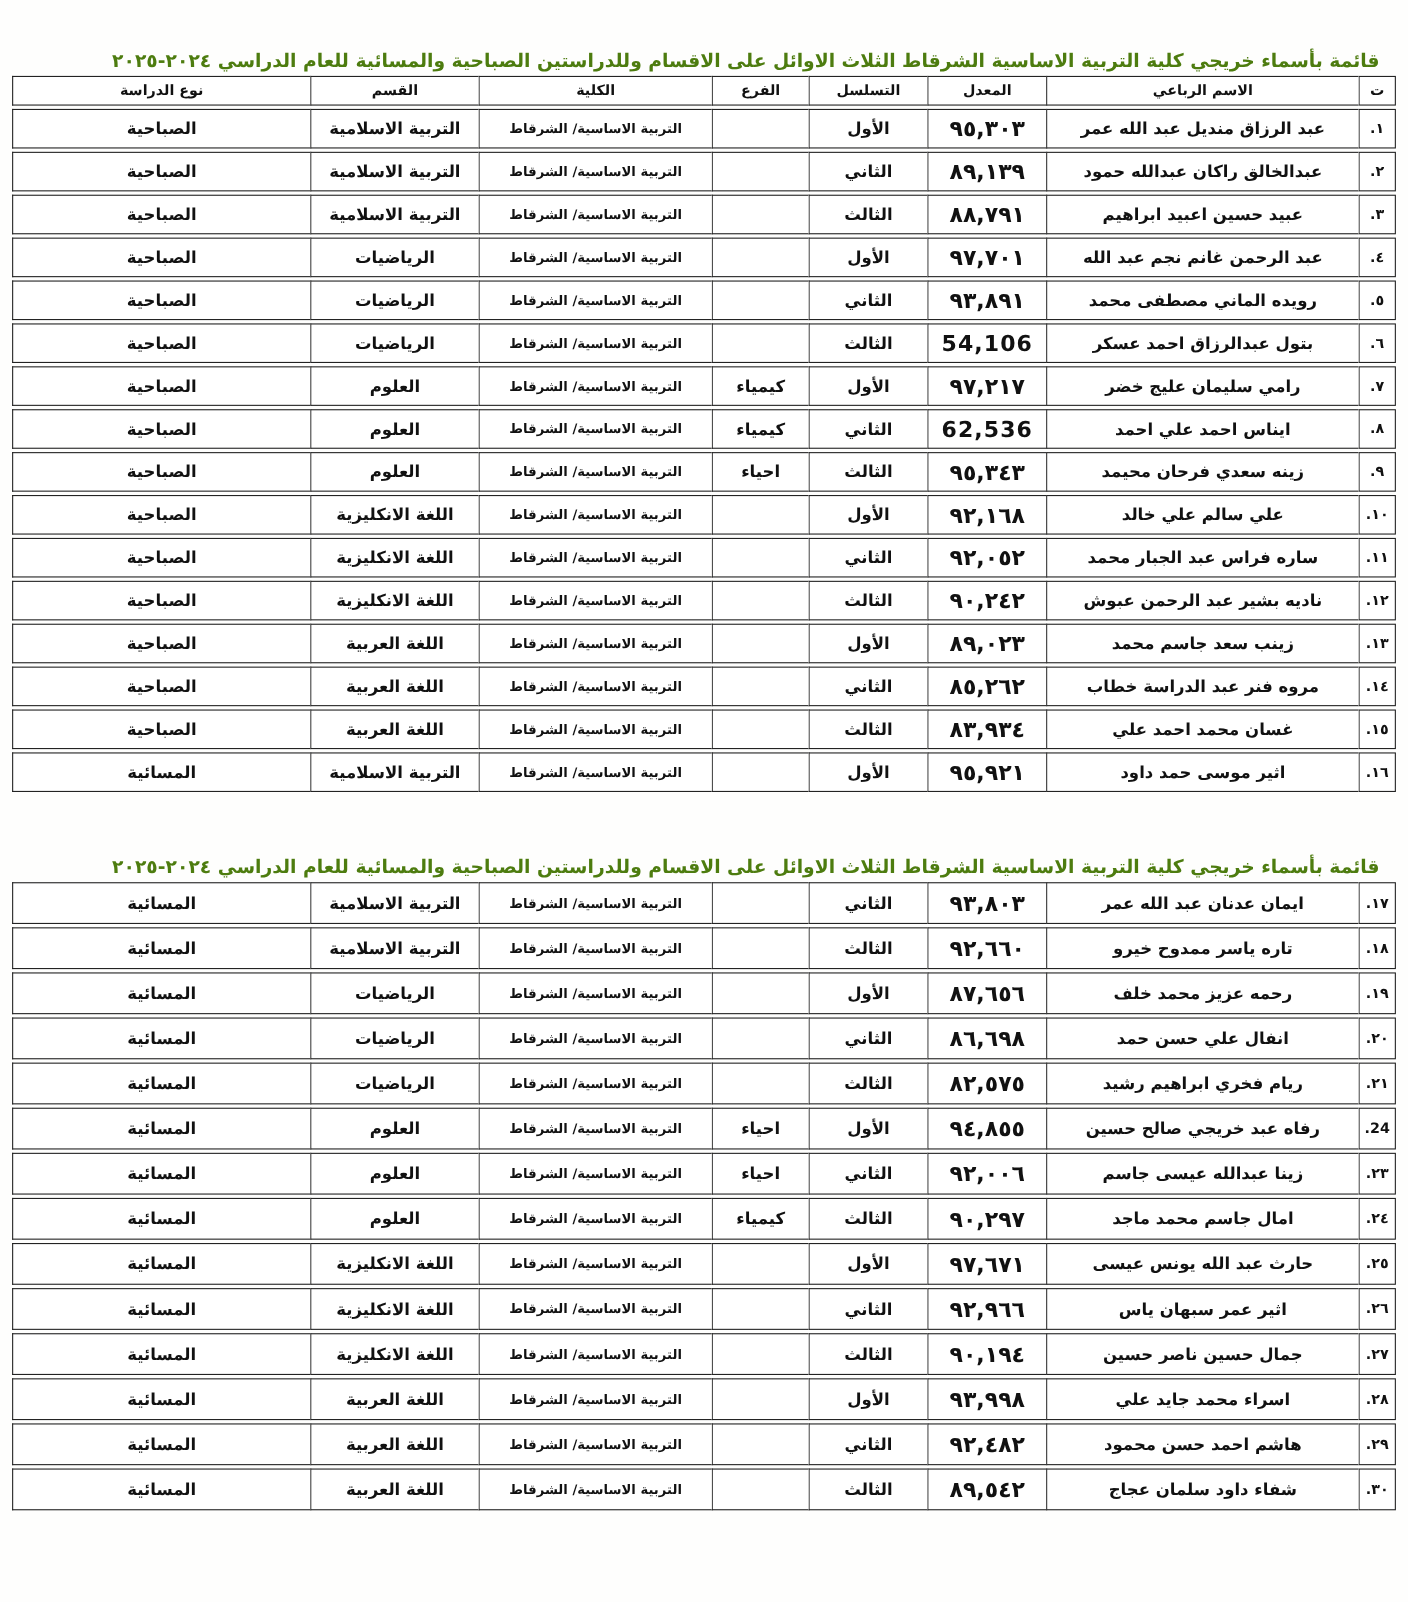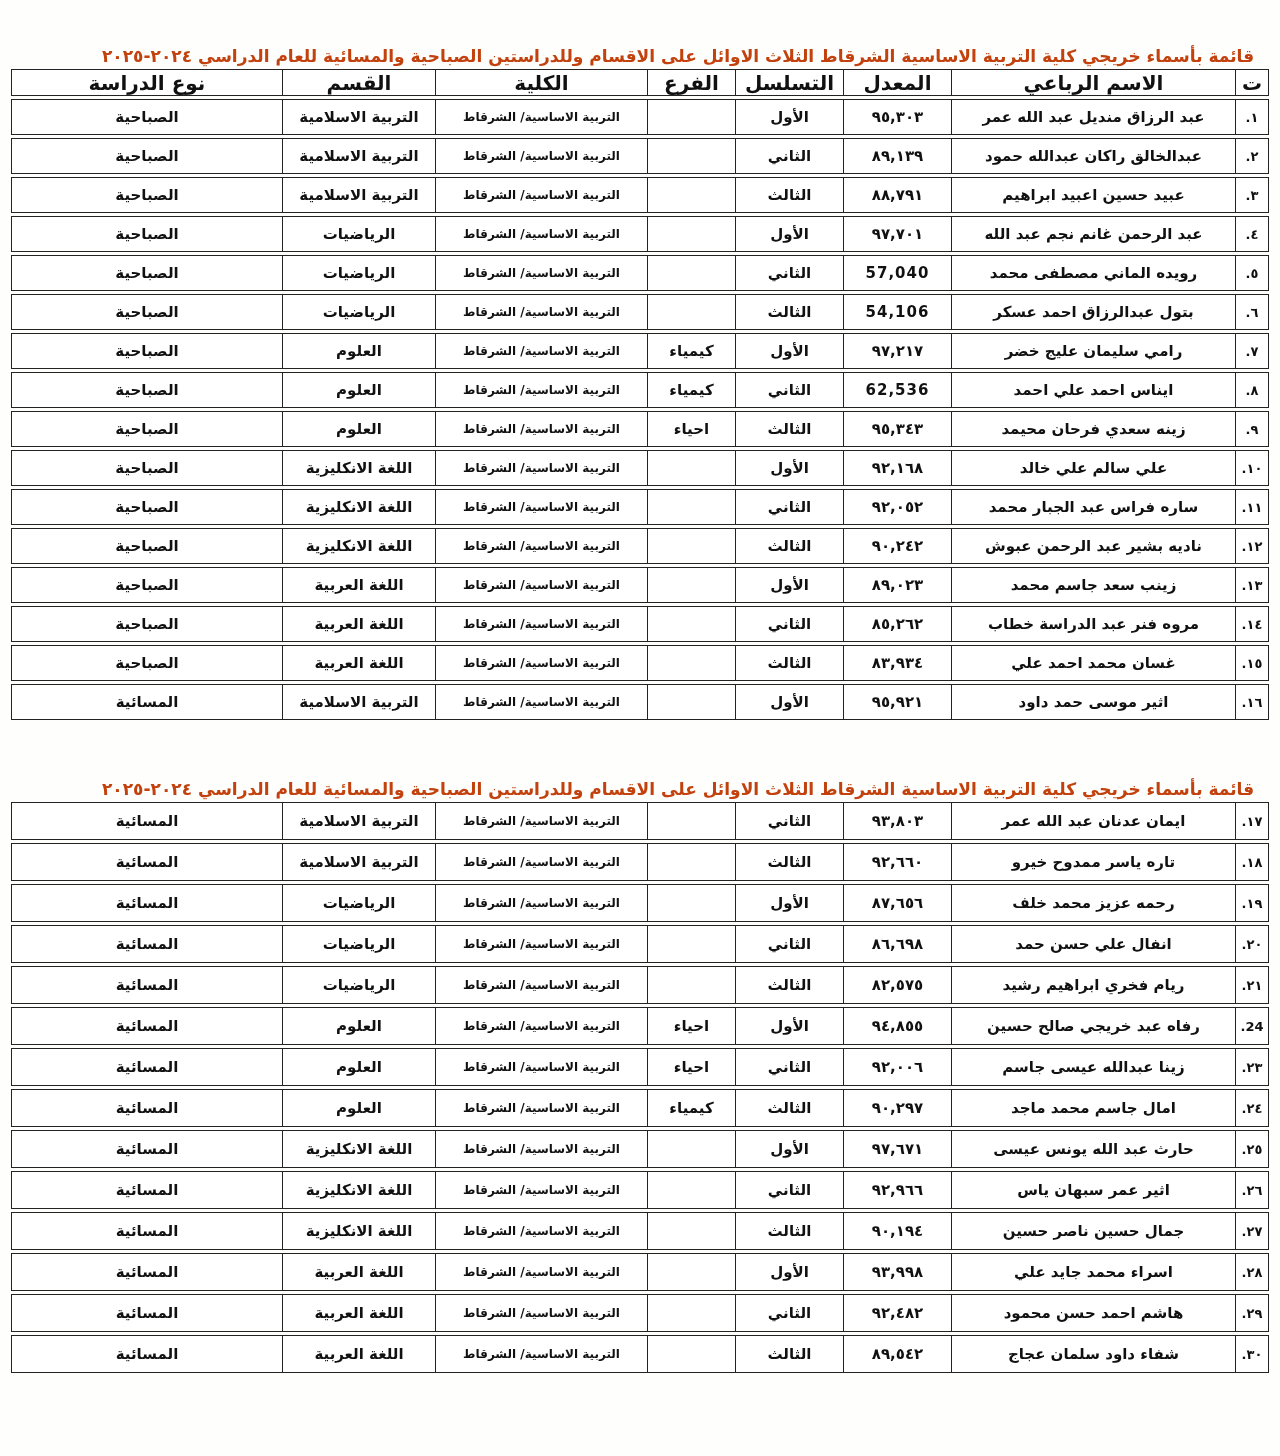--- a/index.html
+++ b/index.html
@@ -13,21 +13,21 @@
     direction: rtl;
     overflow: hidden;
   }
   .doc-title {
     font-weight: 700;
     font-size: 17px;
     letter-spacing: 0;
     text-align: center;
     padding-left: 76px; 
     white-space: nowrap;
-    color: #c2410c;
+    color: #4d7c0f;
   }
   .t1 { padding-top: 46px; }
   .t2 { margin-top: 56px; }
 
   table.tbl {
     width: 1258px;
     margin: 0 auto;
     border-collapse: separate;
     border-spacing: 0 3px;   
     table-layout: fixed;
@@ -39,25 +39,25 @@
     border: 1px solid #232323;
     border-right: none;
     text-align: center;
     vertical-align: middle;
     padding: 0 4px;
     overflow: hidden;
     background: #fff;
   }
   .tbl th:first-child, .tbl td:first-child { border-right: 1px solid #232323; }
 
-  .tbl th { height: 25px; font-size: 20px; font-weight: 700; }
+  .tbl th { height: 25px; font-size: 13px; font-weight: 700; }
   .tbl td { height: 34px; font-size: 15px; font-weight: 700; }
   .tbl2 td { height: 36px; }
 
-  td.col-average { font-size: 15px; letter-spacing: 1px; }
+  td.col-average { font-size: 20px; letter-spacing: 1px; }
   td.col-seq { font-size: 13px; }
   td.col-college { font-size: 12px; }
 
   col.c-seq        { width: 34px; }
   col.c-name       { width: 284px; }
   col.c-average    { width: 108px; }
   col.c-rank       { width: 108px; }
   col.c-branch     { width: 88px; }
   col.c-college    { width: 212px; }
   col.c-department { width: 153px; }
@@ -130,21 +130,21 @@
           <td class="col-average">٩٧,٧٠١</td>
           <td class="col-rank">الأول</td>
           <td class="col-branch"></td>
           <td class="col-college">التربية الاساسية/ الشرقاط</td>
           <td class="col-department">الرياضيات</td>
           <td class="col-study-type">الصباحية</td>
         </tr>
         <tr>
           <td class="col-seq">٥.</td>
           <td class="col-name">رويده الماني مصطفى محمد</td>
-          <td class="col-average">57,040</td>
+          <td class="col-average">٩٣,٨٩١</td>
           <td class="col-rank">الثاني</td>
           <td class="col-branch"></td>
           <td class="col-college">التربية الاساسية/ الشرقاط</td>
           <td class="col-department">الرياضيات</td>
           <td class="col-study-type">الصباحية</td>
         </tr>
         <tr>
           <td class="col-seq">٦.</td>
           <td class="col-name">بتول عبدالرزاق احمد عسكر</td>
           <td class="col-average">54,106</td>

